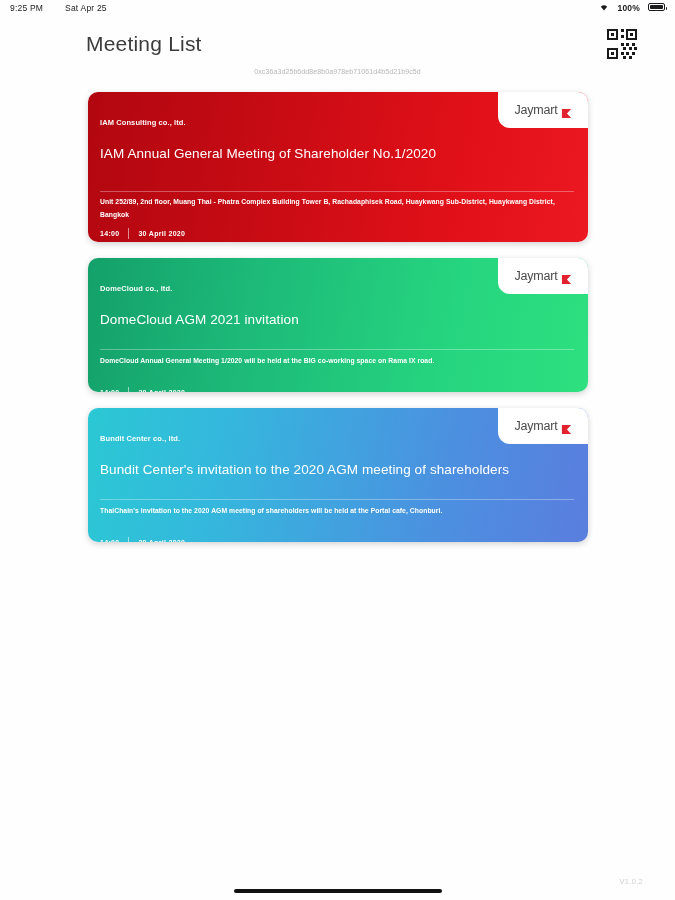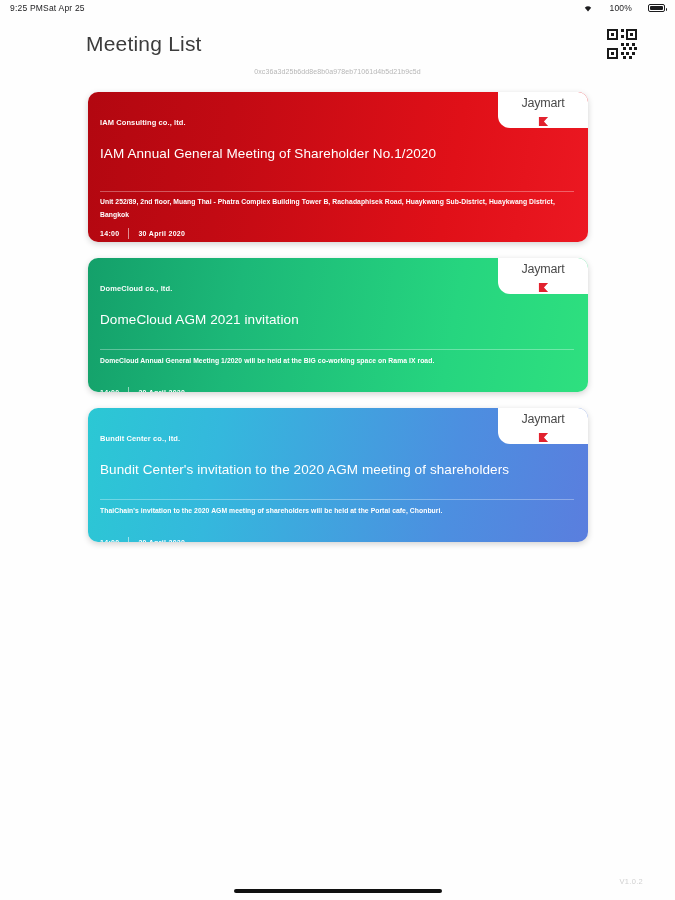--- a/index.html
+++ b/index.html
@@ -11,22 +11,22 @@
   }
   .screen { position: relative; width: 675px; height: 900px; background: #fefefe; }
 
   
   .statusbar {
     position: absolute; top: 0; left: 0; right: 0; height: 16px;
     display: flex; align-items: center;
     padding: 0 10px;
     font-size: 8.5px; color: #1c1c1e; letter-spacing: .2px;
   }
-  .sb-left { display: flex; align-items: center; gap: 0; }
-  .sb-right { margin-left: auto; display: flex; align-items: center; gap: 16px; }
+  .sb-left { display: flex; align-items: center; gap: 22px; }
+  .sb-right { margin-left: auto; display: flex; align-items: flex-start; gap: 8px; font-weight: bold; }
   .wifi-ico { display: inline-block; width: 10px; height: 8px; }
   .batt { display: inline-block; width: 17px; height: 8px; border: 1px solid #1c1c1e;
           border-radius: 2px; position: relative; }
   .batt::after { content: ""; position: absolute; left: 1px; top: 1px; bottom: 1px; right: 1px;
                  background: #1c1c1e; border-radius: 1px; }
   .batt::before { content: ""; position: absolute; right: -3px; top: 2.5px; width: 1.5px; height: 3px;
                   background: #1c1c1e; border-radius: 0 1px 1px 0; }
 
   
   .header {
@@ -53,21 +53,21 @@
   }
   .card.red   { height: 150px; background: linear-gradient(100deg,#b20710 0%, #c20a13 28%, #e01018 72%, #ec1822 100%); }
   .card.green { height: 134px; background: linear-gradient(100deg,#14a06a 0%, #1cb878 30%, #26d57f 72%, #2ee07f 100%); }
   .card.blue  { height: 134px; background: linear-gradient(100deg,#2bc8d4 0%, #34b8dd 26%, #4c8fe0 72%, #5a7ede 100%); }
 
   
   .brand-notch {
     position: absolute; top: 0; right: 0;
     width: 90px; height: 36px; background: #ffffff;
     border-bottom-left-radius: 12px;
-    display: flex; align-items: center; justify-content: center; gap: 3px; flex-direction: column;
+    display: flex; align-items: center; justify-content: center; gap: 3px;
   }
   .brand-text { font-size: 12.5px; color: #4a4a4a; letter-spacing: -.2px; }
   .brand-mark { width: 11px; height: 11px; }
 
   .card-inner { position: relative; padding: 13px 22px 0 12px; height: 100%; margin-top: 13px; }
   .company { font-size: 7.5px; color: #ffffff; font-weight: bold; letter-spacing: .1px; opacity: .97; }
   .meet-title { margin-top: 19px; font-size: 13.5px; color: #ffffff; font-weight: 500; letter-spacing: .1px; }
   .divider { position: absolute; left: 12px; right: 14px; height: 1px; background: rgba(255,255,255,.32); }
   .card.red   .divider { top: 86px; }
   .card.green .divider { top: 78px; }

